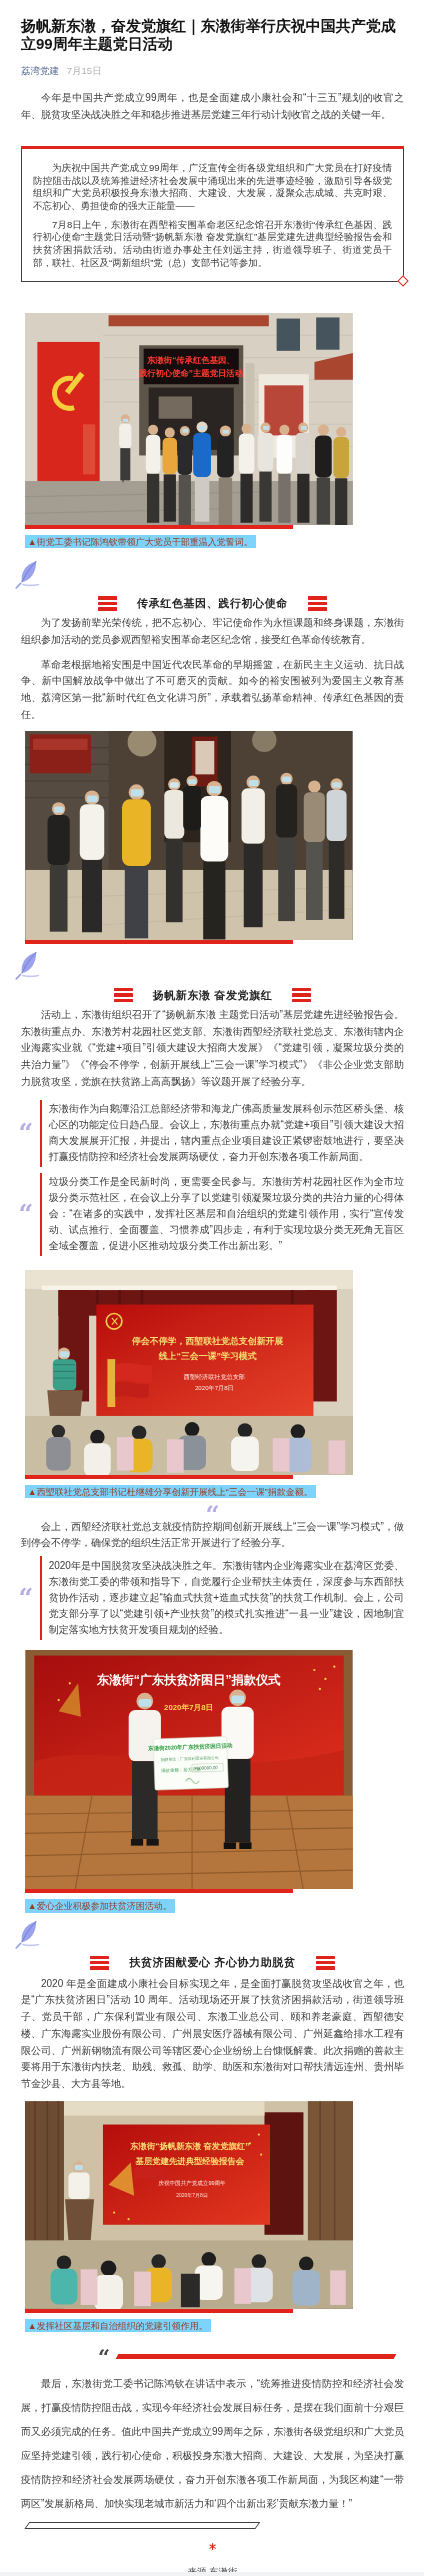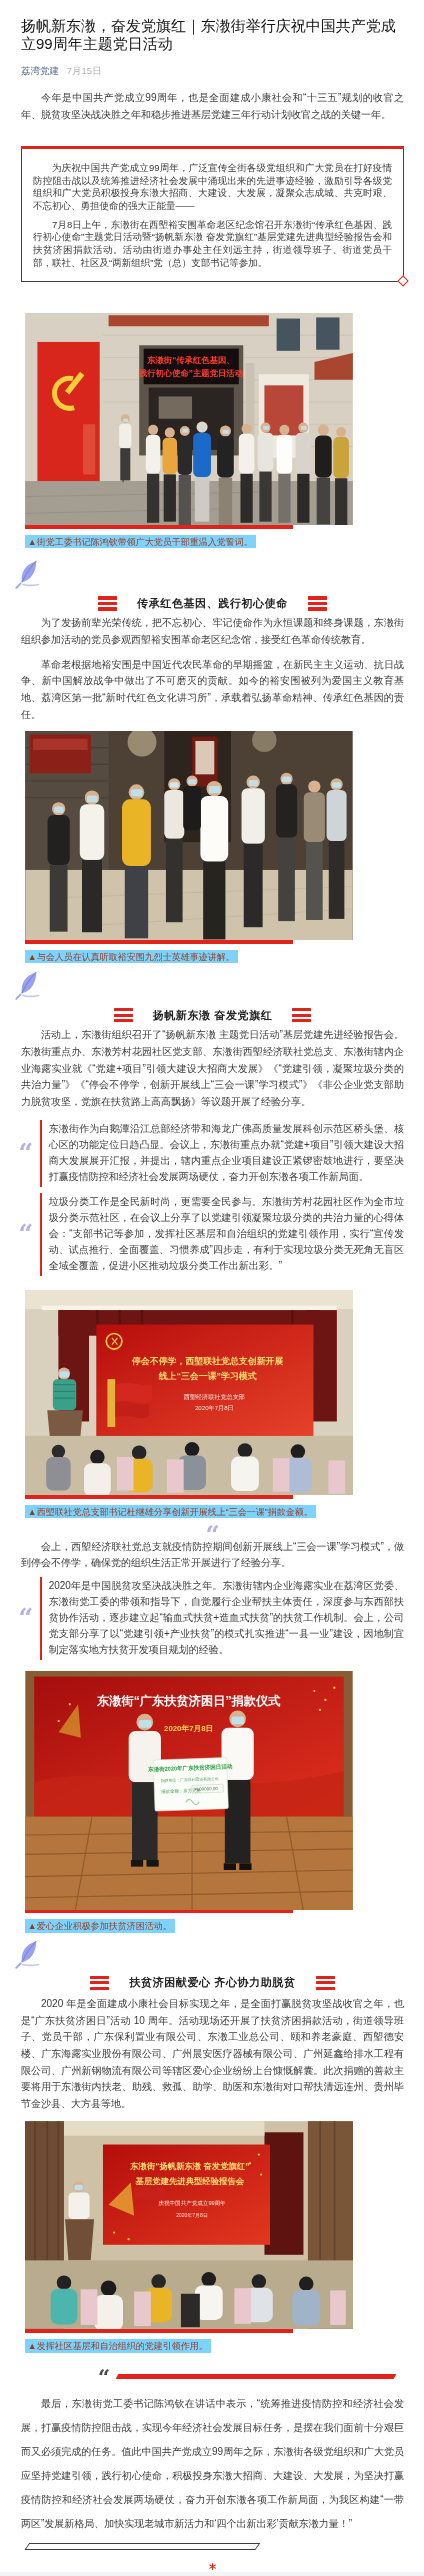--- a/index.html
+++ b/index.html
@@ -1,20 +1,20 @@
 <!DOCTYPE html>
 <html style="font-size:9px"><head>
 <meta charset="utf-8">
 <style>
   html,body{margin:0;padding:0;background:#ffffff;}
   body{width:425px;font-family:"Liberation Sans","DejaVu Sans",sans-serif;color:#353535;}
   .page{position:relative;width:425px;height:2576px;background:#fff;overflow:hidden;}
   .content{padding:0 21px;}
   
-  .title{margin-top:16.7px;font-size:15px;line-height:18.4px;font-weight:normal;color:#141414;}
+  .title{margin-top:16.7px;font-size:15px;line-height:18.4px;font-weight:bold;color:#141414;}
   .meta{margin-top:4.5px;font-size:9.5px;line-height:13.4px;}
   .meta .account{color:#576b95;margin-right:7.8px;}
   .meta .date{color:#b1b1b1;}
   
   p.body{margin:13.4px 0 0 0;font-size:10px;line-height:16.7px;text-align:justify;text-indent:2em;color:#3a3a3a;}
   
   .lead-box{position:relative;margin-top:22px;border:0.6px solid #3e3e3e;}
   .lead-box .topbar{height:3.3px;background:#e0241b;margin:-0.6px -0.6px 0 -0.6px;}
   .lead-box .inner{padding:6.7px 11px 11px 11px;}
   .lead-box p{margin:5.6px 0 0 0;font-size:9.5px;line-height:12.8px;text-align:justify;text-indent:2em;color:#3a3a3a;}
@@ -292,21 +292,20 @@
             <g transform="translate(560,96)">
                 <circle r="11" fill="#d8b28e"></circle>
                 <rect x="-8" y="-4" width="16" height="10" rx="3" fill="#bfe0ea"></rect>
                 <rect x="-18" y="10" width="36" height="92" rx="10" fill="#cfd4d8"></rect>
                 <rect x="-14" y="102" width="28" height="140" fill="#2e2c29"></rect>
               </g>
           </g>
         </svg>
       </div>
       <div class="underline"></div>
-      <figcaption class="cap"><span>▲与会人员在认真听取裕安围九烈士英雄事迹讲解。</span></figcaption>
     </figure>
 
     <svg class="feather" style="margin-top:3.3px" viewBox="0 0 54 52" xmlns="http://www.w3.org/2000/svg">
       <path d="M40 2 C20 8 12 22 14 40 C30 36 40 22 40 2 Z" fill="#9aa2ec"></path>
       <path d="M40 2 C28 14 20 28 14 40" stroke="#7d86e0" stroke-width="2" fill="none"></path>
       <path d="M12 42 L4 50" stroke="#9aa2ec" stroke-width="3" stroke-linecap="round"></path>
       <path d="M16 44 C24 46 34 46 44 44" stroke="#c3c9f4" stroke-width="3" fill="none" stroke-linecap="round"></path>
     </svg>
 
     <div class="sec-head" style="margin-top:5.6px">
@@ -325,21 +324,21 @@
 
     <p class="body" style="margin-top:4.5px">活动上，东漖街组织召开了“扬帆新东漖 主题党日活动”基层党建先进经验报告会。东漖街重点办、东漖芳村花园社区党支部、东漖街西塱经济联社党总支、东漖街辖内企业海露实业就《“党建+项目”引领大建设大招商大发展》《“党建引领，凝聚垃圾分类的共治力量”》《“停会不停学，创新开展线上“三会一课”学习模式”》《非公企业党支部助力脱贫攻坚，党旗在扶贫路上高高飘扬》等议题开展了经验分享。</p>
 
     <div class="bq">
       <span class="qmark">“</span>
       <div class="qtext">东漖街作为白鹅潭沿江总部经济带和海龙广佛高质量发展科创示范区桥头堡、核心区的功能定位日趋凸显。会议上，东漖街重点办就“党建+项目”引领大建设大招商大发展展开汇报，并提出，辖内重点企业项目建设正紧锣密鼓地进行，要坚决打赢疫情防控和经济社会发展两场硬仗，奋力开创东漖各项工作新局面。</div>
     </div>
 
     <div class="bq" style="margin-top:5.6px">
       <span class="qmark">“</span>
-      <div class="qtext">垃圾分类工作是全民新时尚，更需要全民参与。东漖街芳村花园社区作为全市垃圾分类示范社区，在会议上分享了以党建引领凝聚垃圾分类的共治力量的心得体会：“支部书记等参加，发挥社区基层和自治组织的党建引领作用，实行“宣传发动、试点推行、全面覆盖、习惯养成”四步走，有利于实现垃圾分类无死角无盲区全域全覆盖，促进小区推动垃圾分类工作出新出彩。”</div>
+      <div class="qtext">垃圾分类工作是全民新时尚，更需要全民参与。东漖街芳村花园社区作为全市垃圾分类示范社区，在会议上分享了以党建引领凝聚垃圾分类的共治力量的心得体会：“在诸多的实践中，发挥社区基层和自治组织的党建引领作用，实行“宣传发动、试点推行、全面覆盖、习惯养成”四步走，有利于实现垃圾分类无死角无盲区全域全覆盖，促进小区推动垃圾分类工作出新出彩。”</div>
     </div>
 
     
     <figure class="fig" style="margin-top:10px">
       <div class="photo">
         <svg width="328" height="205" viewBox="0 0 589 368" xmlns="http://www.w3.org/2000/svg">
           <rect width="589" height="368" fill="#d9d0bd"></rect>
           <rect x="0" y="0" width="589" height="34" fill="#eae3d2"></rect>
           <rect x="30" y="28" width="530" height="8" fill="#f7f3e8"></rect>
           <rect x="60" y="36" width="470" height="46" fill="#6d1512"></rect>

